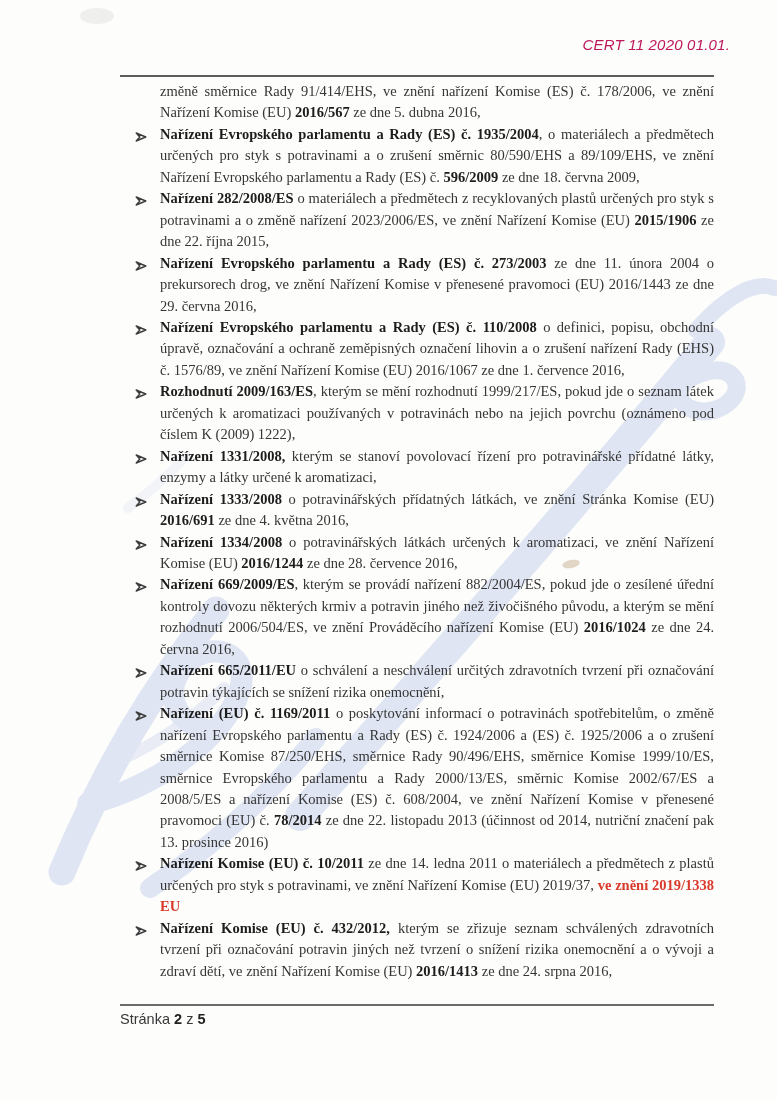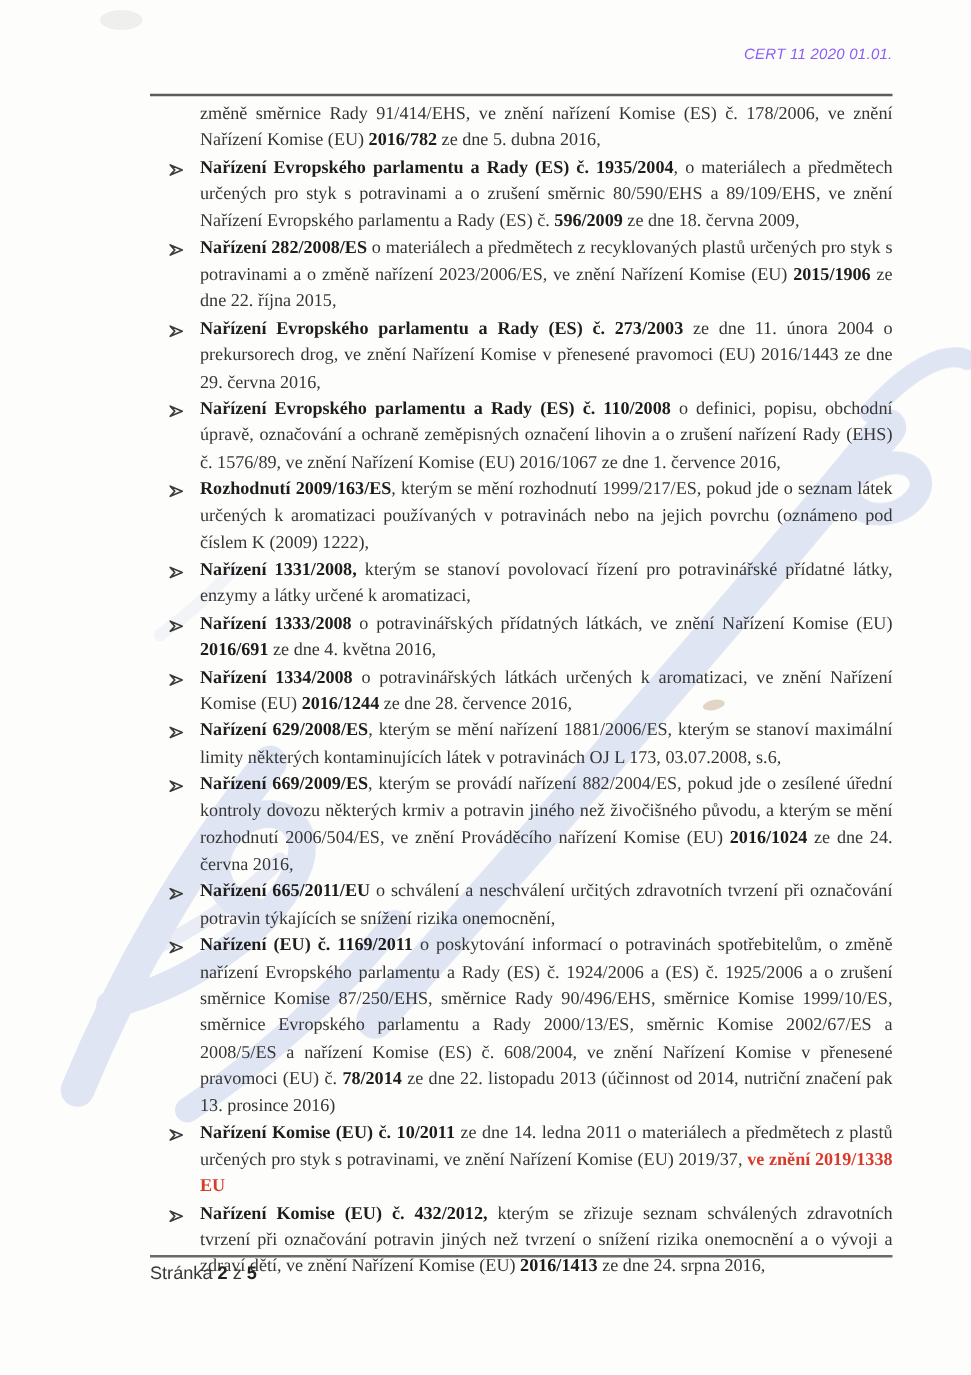--- a/index.html
+++ b/index.html
@@ -8,23 +8,23 @@
     background:#fdfdfc;
     font-family:"Liberation Serif","DejaVu Serif",serif;
   }
   .page{position:absolute;inset:0;}
   
   .wm-layer{position:absolute;inset:0;z-index:0;pointer-events:none;}
   .speck{position:absolute;border-radius:50%;}
   
   .text-layer{position:absolute;inset:0;z-index:1;}
   .header-code{
-    position:absolute;top:36px;right:63px;
+    position:absolute;top:36px;right:47px;
     font-family:"Liberation Sans","DejaVu Sans",sans-serif;
-    font-style:italic;font-size:12px;color:#8b5cf6;letter-spacing:.2px;
+    font-style:italic;font-size:15px;color:#be185d;letter-spacing:.2px;
   }
   .rule{position:absolute;left:120px;width:594px;height:1.5px;background:#5d5d5d;}
   .rule.top{top:75px;}
   .rule.bottom{top:1004px;background:#6a6a6a;}
   .content{
     position:absolute;top:81px;left:160px;width:554px;
     font-size:14.5px;line-height:21.45px;color:#353535;
     text-align:justify;
   }
   .content p{margin:0;}
@@ -60,21 +60,21 @@
     </svg>
     <div class="speck" style="left:80px;top:8px;width:34px;height:16px;background:#efefee;"></div>
     <div class="speck" style="left:562px;top:560px;width:18px;height:8px;background:#dccfbc;transform:rotate(-12deg);opacity:.85;"></div>
   </div>
 
   <div class="text-layer">
     <div class="header-code">CERT 11 2020 01.01.</div>
     <div class="rule top"></div>
 
     <div class="content">
-      <p><span class="">změně směrnice Rady 91/414/EHS, ve znění nařízení Komise (ES) č. 178/2006, ve znění Nařízení Komise (EU) </span><span class="b">2016/782</span><span class=""> ze dne 5. dubna 2016,</span></p>
+      <p><span class="">změně směrnice Rady 91/414/EHS, ve znění nařízení Komise (ES) č. 178/2006, ve znění Nařízení Komise (EU) </span><span class="b">2016/567</span><span class=""> ze dne 5. dubna 2016,</span></p>
       <ul class="reg-list">
           <li><span class="bullet"><svg width="12" height="12" viewBox="0 0 12 12">
                 <path d="M1.2 2 L10.8 6 L1.2 10 L4.8 6 Z" fill="none" stroke="#3c3c3c" stroke-width="1.4" stroke-linejoin="round"></path>
               </svg></span><span class="b">Nařízení Evropského parlamentu a Rady (ES) č. 1935/2004</span><span class="">, o materiálech a předmětech určených pro styk s potravinami a o zrušení směrnic 80/590/EHS a 89/109/EHS, ve znění Nařízení Evropského parlamentu a Rady (ES) č. </span><span class="b">596/2009</span><span class=""> ze dne 18. června 2009,</span></li>
           <li><span class="bullet"><svg width="12" height="12" viewBox="0 0 12 12">
                 <path d="M1.2 2 L10.8 6 L1.2 10 L4.8 6 Z" fill="none" stroke="#3c3c3c" stroke-width="1.4" stroke-linejoin="round"></path>
               </svg></span><span class="b">Nařízení 282/2008/ES</span><span class=""> o materiálech a předmětech z recyklovaných plastů určených pro styk s potravinami a o změně nařízení 2023/2006/ES, ve znění Nařízení Komise (EU) </span><span class="b">2015/1906</span><span class=""> ze dne 22. října 2015,</span></li>
           <li><span class="bullet"><svg width="12" height="12" viewBox="0 0 12 12">
                 <path d="M1.2 2 L10.8 6 L1.2 10 L4.8 6 Z" fill="none" stroke="#3c3c3c" stroke-width="1.4" stroke-linejoin="round"></path>
               </svg></span><span class="b">Nařízení Evropského parlamentu a Rady (ES) č. 273/2003</span><span class=""> ze dne 11. února 2004 o prekursorech drog, ve znění Nařízení Komise v přenesené pravomoci (EU) 2016/1443 ze dne 29. června 2016,</span></li>
@@ -82,27 +82,24 @@
                 <path d="M1.2 2 L10.8 6 L1.2 10 L4.8 6 Z" fill="none" stroke="#3c3c3c" stroke-width="1.4" stroke-linejoin="round"></path>
               </svg></span><span class="b">Nařízení Evropského parlamentu a Rady (ES) č. 110/2008</span><span class=""> o definici, popisu, obchodní úpravě, označování a ochraně zeměpisných označení lihovin a o zrušení nařízení Rady (EHS) č. 1576/89, ve znění Nařízení Komise (EU) 2016/1067 ze dne 1. července 2016,</span></li>
           <li><span class="bullet"><svg width="12" height="12" viewBox="0 0 12 12">
                 <path d="M1.2 2 L10.8 6 L1.2 10 L4.8 6 Z" fill="none" stroke="#3c3c3c" stroke-width="1.4" stroke-linejoin="round"></path>
               </svg></span><span class="b">Rozhodnutí 2009/163/ES</span><span class="">, kterým se mění rozhodnutí 1999/217/ES, pokud jde o seznam látek určených k aromatizaci používaných v potravinách nebo na jejich povrchu (oznámeno pod číslem K (2009) 1222),</span></li>
           <li><span class="bullet"><svg width="12" height="12" viewBox="0 0 12 12">
                 <path d="M1.2 2 L10.8 6 L1.2 10 L4.8 6 Z" fill="none" stroke="#3c3c3c" stroke-width="1.4" stroke-linejoin="round"></path>
               </svg></span><span class="b">Nařízení 1331/2008,</span><span class=""> kterým se stanoví povolovací řízení pro potravinářské přídatné látky, enzymy a látky určené k aromatizaci,</span></li>
           <li><span class="bullet"><svg width="12" height="12" viewBox="0 0 12 12">
                 <path d="M1.2 2 L10.8 6 L1.2 10 L4.8 6 Z" fill="none" stroke="#3c3c3c" stroke-width="1.4" stroke-linejoin="round"></path>
-              </svg></span><span class="b">Nařízení 1333/2008</span><span class=""> o potravinářských přídatných látkách, ve znění Nařízení Komise (EU) </span><span class="b">2016/691</span><span class=""> ze dne 4. května 2016,</span></li>
+              </svg></span><span class="b">Nařízení 1333/2008</span><span class=""> o potravinářských přídatných látkách, ve znění Stránka Komise (EU) </span><span class="b">2016/691</span><span class=""> ze dne 4. května 2016,</span></li>
           <li><span class="bullet"><svg width="12" height="12" viewBox="0 0 12 12">
                 <path d="M1.2 2 L10.8 6 L1.2 10 L4.8 6 Z" fill="none" stroke="#3c3c3c" stroke-width="1.4" stroke-linejoin="round"></path>
               </svg></span><span class="b">Nařízení 1334/2008</span><span class=""> o potravinářských látkách určených k aromatizaci, ve znění Nařízení Komise (EU) </span><span class="b">2016/1244</span><span class=""> ze dne 28. července 2016,</span></li>
-          <li><span class="bullet"><svg width="12" height="12" viewBox="0 0 12 12">
-                <path d="M1.2 2 L10.8 6 L1.2 10 L4.8 6 Z" fill="none" stroke="#3c3c3c" stroke-width="1.4" stroke-linejoin="round"></path>
-              </svg></span><span class="b">Nařízení 629/2008/ES</span><span class="">, kterým se mění nařízení 1881/2006/ES, kterým se stanoví maximální limity některých kontaminujících látek v potravinách OJ L 173, 03.07.2008, s.6,</span></li>
           <li><span class="bullet"><svg width="12" height="12" viewBox="0 0 12 12">
                 <path d="M1.2 2 L10.8 6 L1.2 10 L4.8 6 Z" fill="none" stroke="#3c3c3c" stroke-width="1.4" stroke-linejoin="round"></path>
               </svg></span><span class="b">Nařízení 669/2009/ES</span><span class="">, kterým se provádí nařízení 882/2004/ES, pokud jde o zesílené úřední kontroly dovozu některých krmiv a potravin jiného než živočišného původu, a kterým se mění rozhodnutí 2006/504/ES, ve znění Prováděcího nařízení Komise (EU) </span><span class="b">2016/1024</span><span class=""> ze dne 24. června 2016,</span></li>
           <li><span class="bullet"><svg width="12" height="12" viewBox="0 0 12 12">
                 <path d="M1.2 2 L10.8 6 L1.2 10 L4.8 6 Z" fill="none" stroke="#3c3c3c" stroke-width="1.4" stroke-linejoin="round"></path>
               </svg></span><span class="b">Nařízení 665/2011/EU</span><span class=""> o schválení a neschválení určitých zdravotních tvrzení při označování potravin týkajících se snížení rizika onemocnění,</span></li>
           <li><span class="bullet"><svg width="12" height="12" viewBox="0 0 12 12">
                 <path d="M1.2 2 L10.8 6 L1.2 10 L4.8 6 Z" fill="none" stroke="#3c3c3c" stroke-width="1.4" stroke-linejoin="round"></path>
               </svg></span><span class="b">Nařízení (EU) č. 1169/2011</span><span class="">  o poskytování informací o potravinách spotřebitelům, o změně nařízení Evropského parlamentu a Rady (ES) č. 1924/2006 a (ES) č. 1925/2006 a o zrušení směrnice Komise 87/250/EHS, směrnice Rady 90/496/EHS, směrnice Komise 1999/10/ES, směrnice Evropského parlamentu a Rady 2000/13/ES, směrnic Komise 2002/67/ES a 2008/5/ES a nařízení Komise (ES) č. 608/2004, ve znění Nařízení Komise v přenesené pravomoci (EU) č. </span><span class="b">78/2014</span><span class=""> ze dne 22. listopadu 2013 (účinnost od 2014, nutriční značení pak 13. prosince 2016)</span></li>
           <li><span class="bullet"><svg width="12" height="12" viewBox="0 0 12 12">

